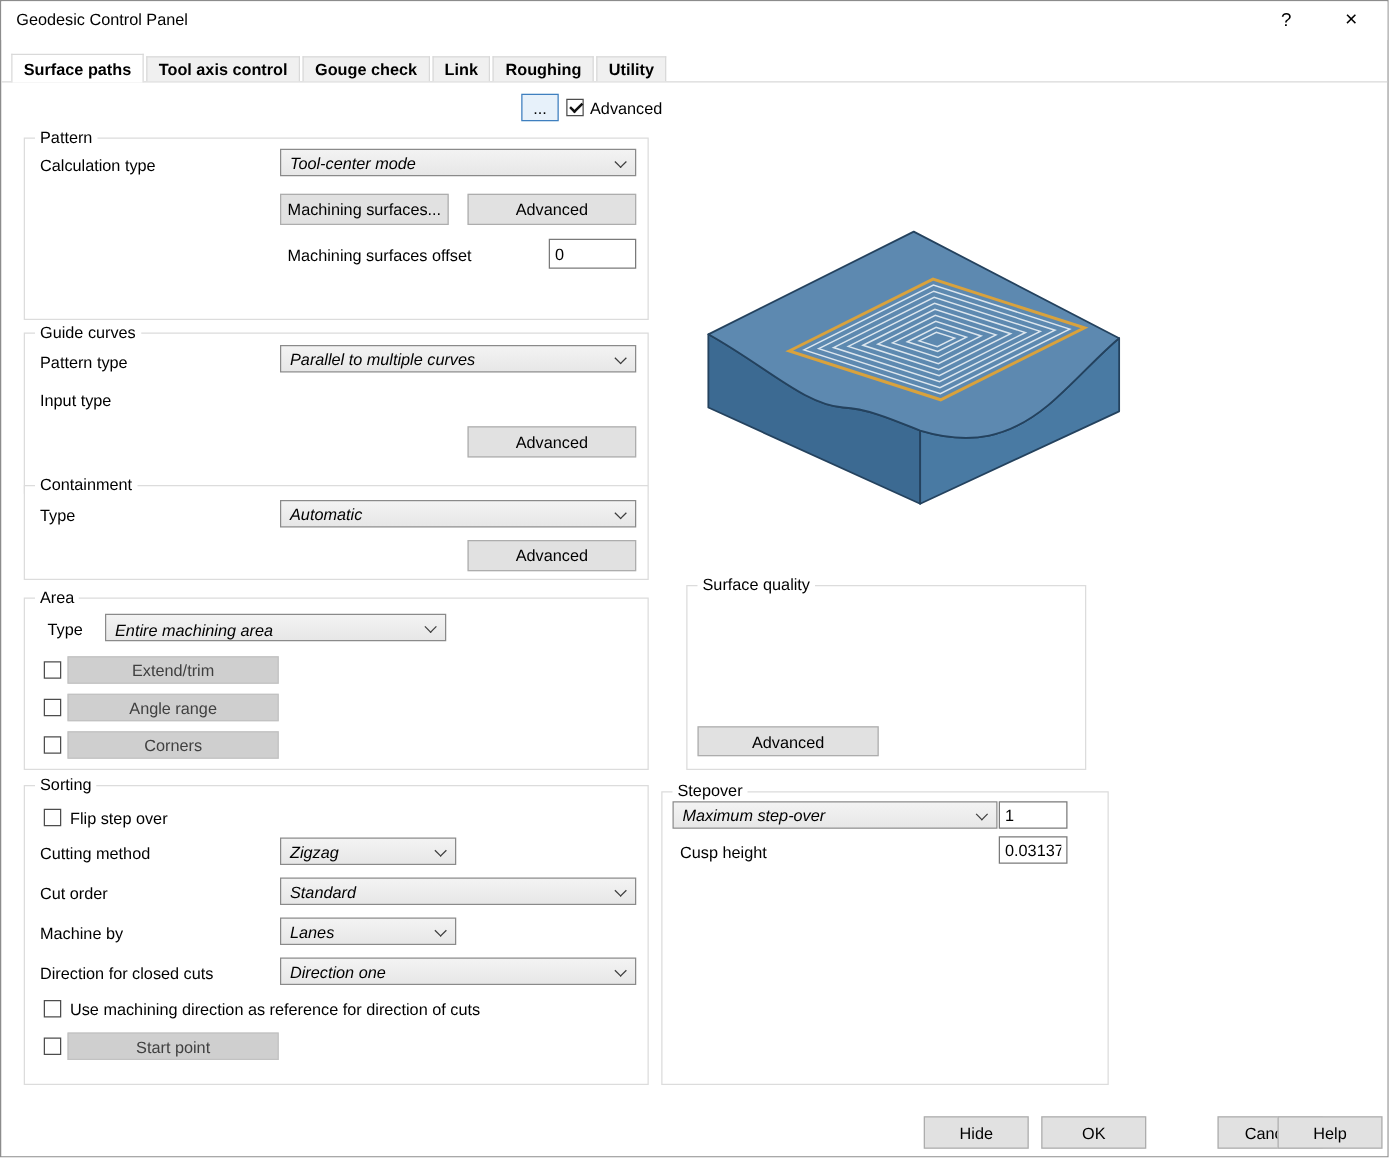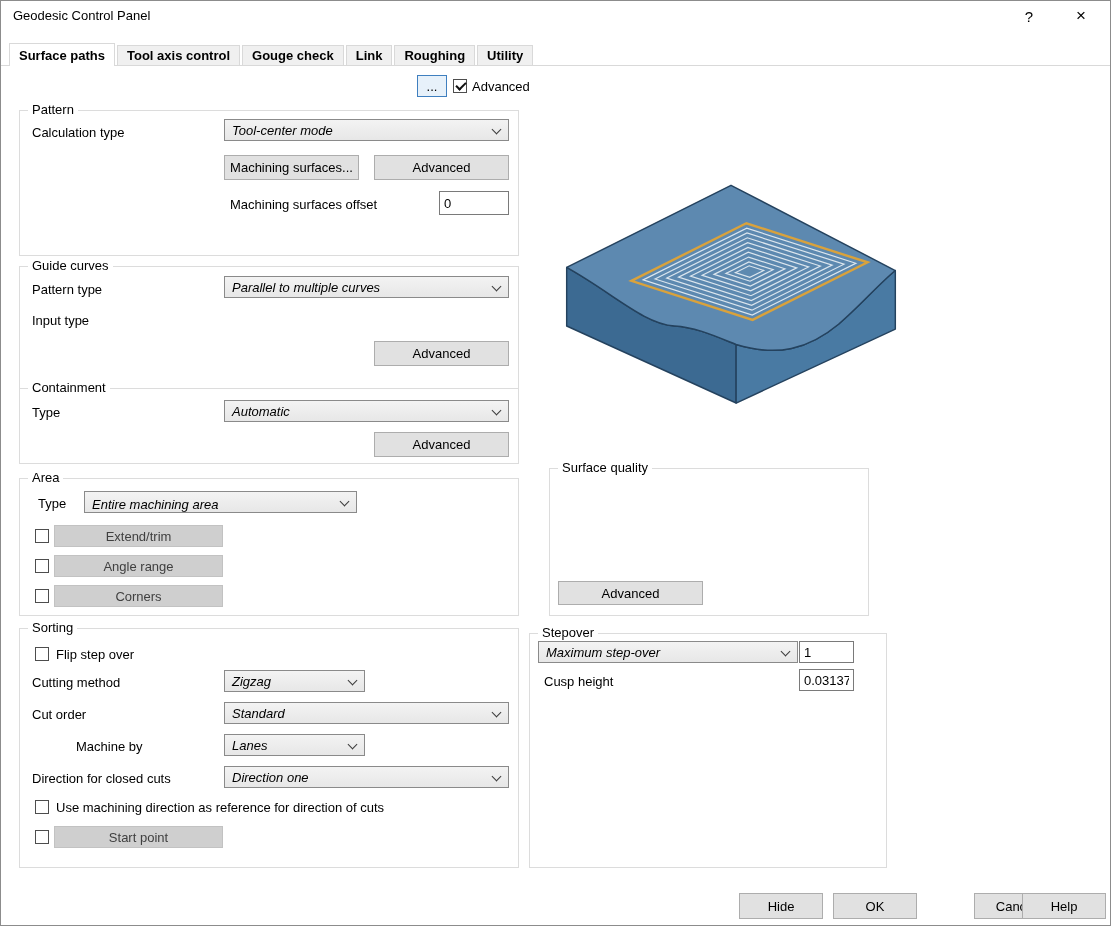--- a/index.html
+++ b/index.html
@@ -125,21 +125,21 @@
     <div class="lbl" style="left:12px; top:46px;">Cutting method</div>
     <div class="combo" style="left:204px; top:41px; width:141px;">
       <span>Zigzag</span>
       <span class="chev"></span>
     </div>
     <div class="lbl" style="left:12px; top:78px;">Cut order</div>
     <div class="combo" style="left:204px; top:73px; width:285px;">
       <span>Standard</span>
       <span class="chev"></span>
     </div>
-    <div class="lbl" style="left:12px; top:110px;margin-left:44px;">Machine by</div>
+    <div class="lbl" style="left:12px; top:110px;">Machine by</div>
     <div class="combo" style="left:204px; top:105px; width:141px;">
       <span>Lanes</span>
       <span class="chev"></span>
     </div>
     <div class="lbl" style="left:12px; top:142px;">Direction for closed cuts</div>
     <div class="combo" style="left:204px; top:137px; width:285px;">
       <span>Direction one</span>
       <span class="chev"></span>
     </div>
     <div class="cb" style="left:15px; top:171px;"></div>

